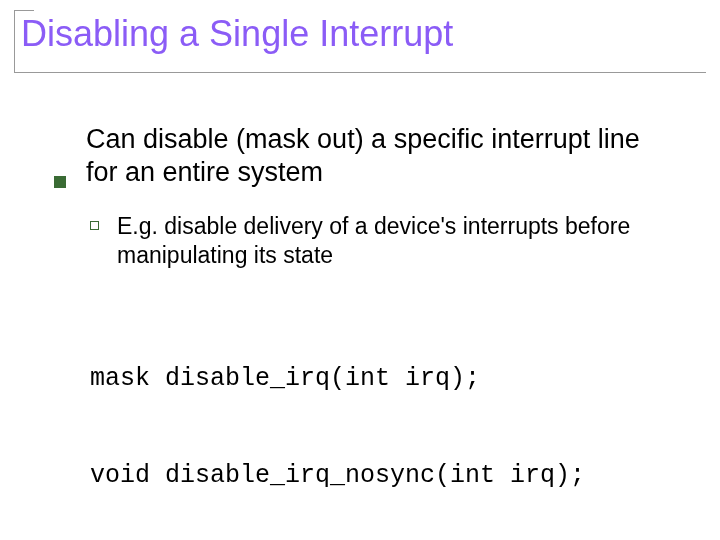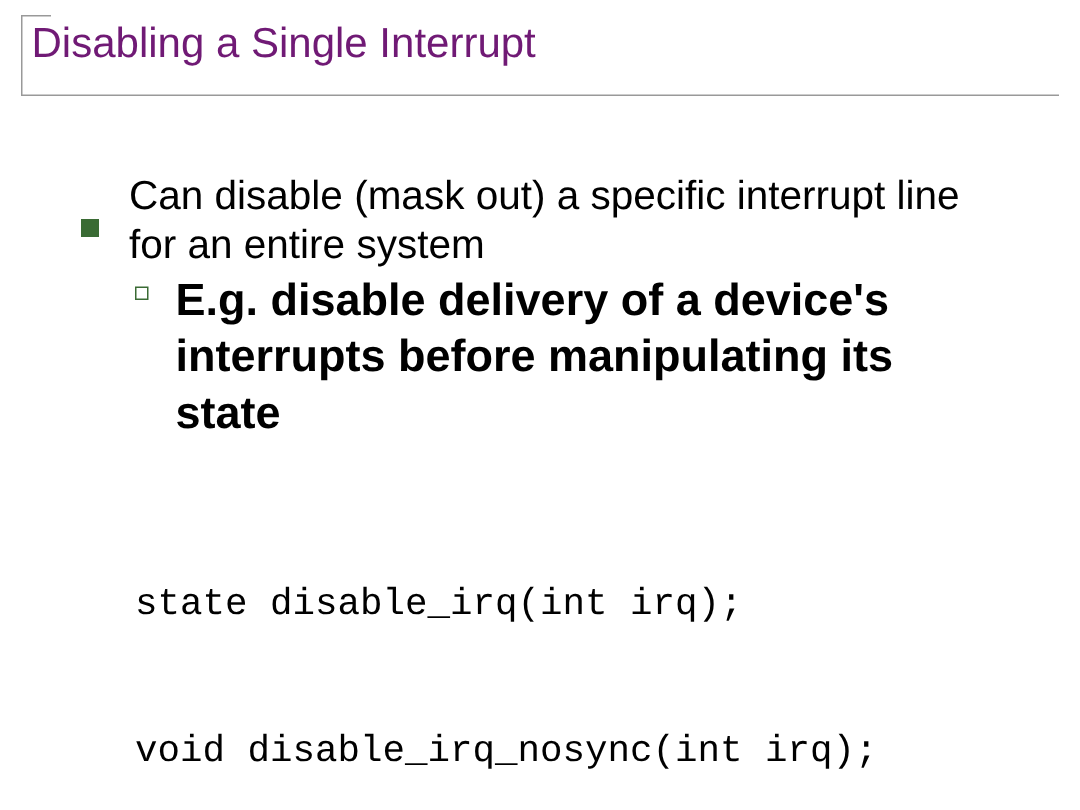--- a/index.html
+++ b/index.html
@@ -16,23 +16,23 @@
     width: 720px;
     height: 540px;
     position: relative;
     padding: 0;
   }
   .title-wrap {
     position: relative;
     margin: 10px 14px 0 14px;
   }
   .title {
-    font-size: 28px;
+    font-size: 36px;
     line-height: 1.1;
-    color: #701a75;
+    color: #8b5cf6;
     font-weight: 400;
     padding: 4px 0 18px 0;
     border-bottom: 1px solid #999;
     border-left: 1px solid #999;
     padding-left: 6px;
   }
   .title::before {
     content: "";
     position: absolute;
     top: 0;
@@ -41,36 +41,35 @@
     border-top: 1px solid #999;
   }
   .body {
     padding: 50px 48px 0 54px;
     font-size: 27px;
     color: #000;
     line-height: 1.22;
   }
   .bullet-row {
     display: flex;
-    align-items: center;
-    margin-bottom: 2px;
+    align-items: flex-end;
+    margin-bottom: 24px;
   }
   .bullet-square {
     width: 12px;
     height: 12px;
     background: #3a6b34;
     flex: 0 0 12px;
     margin-top: 11px;
     margin-right: 20px;
   }
   .sub-list {
     margin-left: 36px;
-    font-size: 30px;
+    font-size: 23px;
     line-height: 1.25;
-    font-weight: bold;
   }
   .sub-row {
     display: flex;
     align-items: flex-start;
     margin-bottom: 4px;
   }
   .bullet-hollow {
     width: 9px;
     height: 9px;
     border: 1px solid #3a6b34;
@@ -105,19 +104,19 @@
     </div>
 
     <div class="sub-list">
       <div class="sub-row">
         <span class="bullet-hollow"></span>
         <div>E.g. disable delivery of a device's interrupts before manipulating its state</div>
       </div>
     </div>
 
     <div class="code-block">
-      <div>state disable_irq(int irq);</div>
+      <div>mask disable_irq(int irq);</div>
       <div>void disable_irq_nosync(int irq);</div>
       
     </div>
 
   </div>
 </div>
 
 </body></html>

